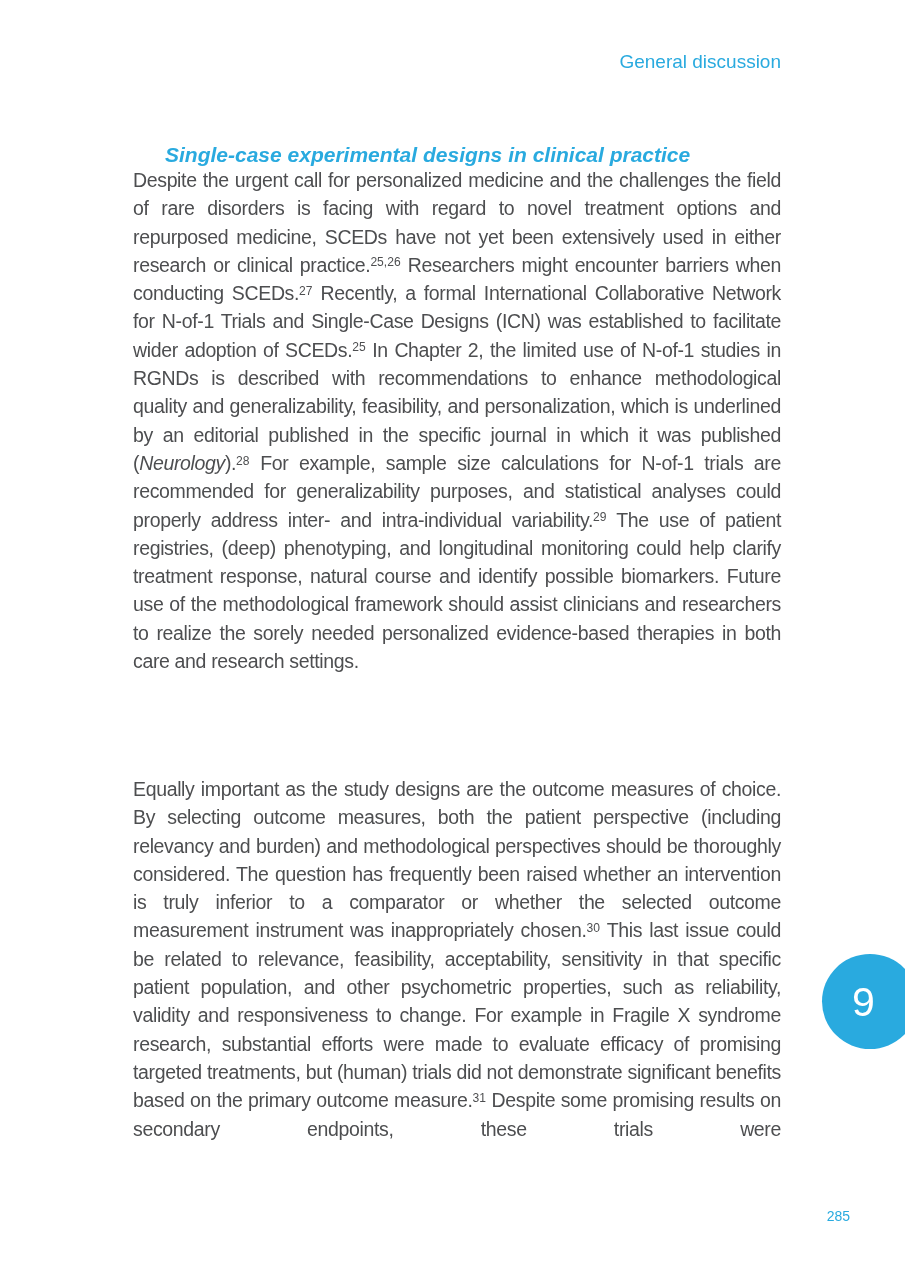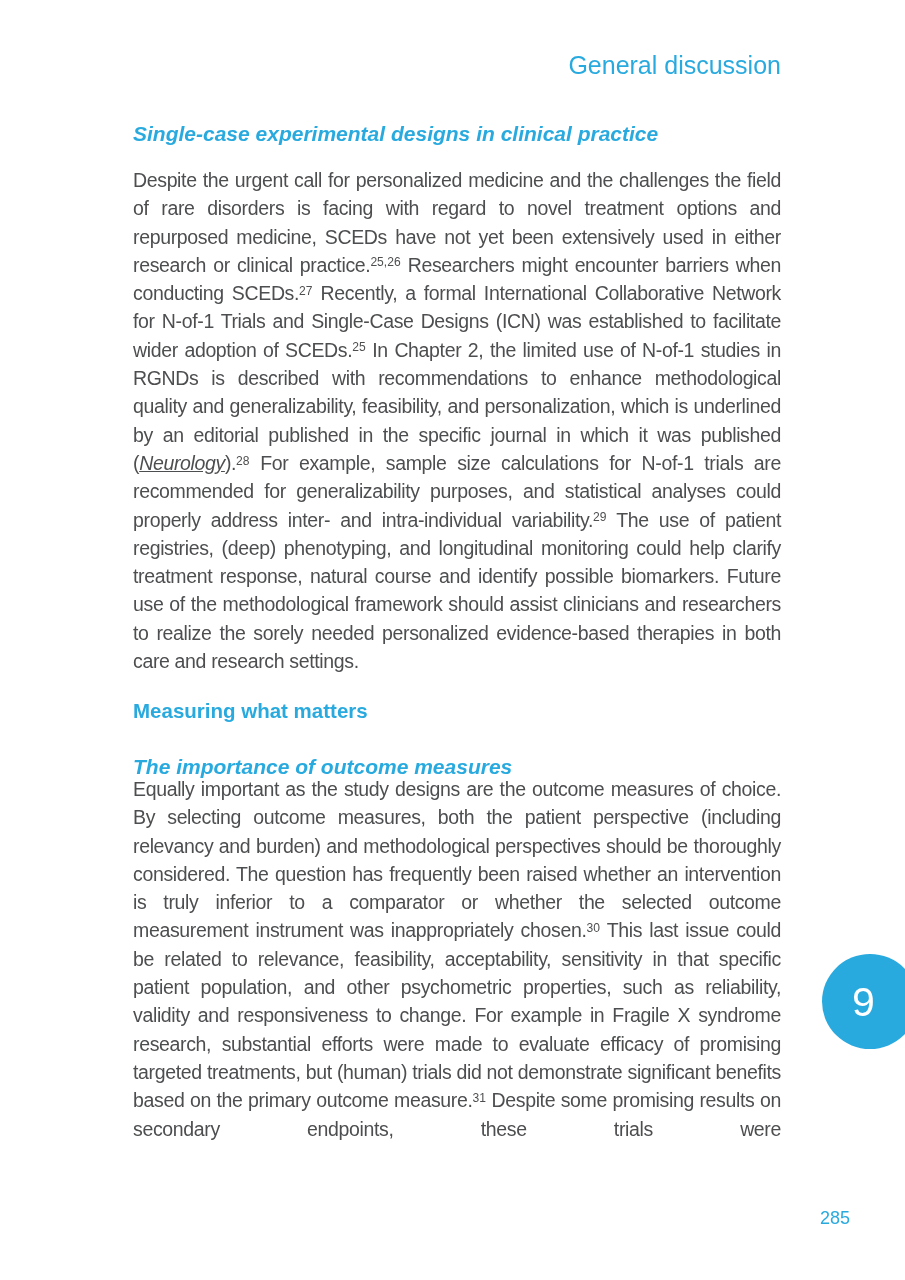--- a/index.html
+++ b/index.html
@@ -13,21 +13,21 @@
     overflow: hidden;
     font-family: "Liberation Sans", sans-serif;
     color: var(--body);
   }
   .running-header {
     position: absolute;
     top: 51px;
     left: 133px;
     width: 648px;
     text-align: right;
-    font-size: 25px;
+    font-size: 19px;
     color: var(--accent);
   }
   .heading-italic {
     position: absolute;
     left: 133px;
     width: 648px;
     font-size: 21px;
     font-weight: bold;
     font-style: italic;
     color: var(--accent);
@@ -53,23 +53,23 @@
   }
   .body-para sup {
     font-size: 0.62em;
     line-height: 0;
     position: relative;
     top: -0.45em;
     vertical-align: baseline;
     letter-spacing: 0;
   }
   .body-para b { font-weight: normal; }
-  .body-para i { font-style: italic; text-decoration: underline; }
+  .body-para i { font-style: italic; }
   #para-sced { top: 166px; }
-  #heading-sced { top: 122px; }
+  #heading-sced { top: 143px; margin-left: 32px; }
   #heading-measuring { top: 699px; }
   #heading-outcome { top: 755px; }
   #para-outcome { top: 775px; text-align-last: justify; }
   .chapter-tab {
     position: absolute;
     left: 822px;
     top: 954px;
     width: 96px;
     height: 95px;
     border-radius: 50%;
@@ -88,38 +88,36 @@
     font-size: 41px;
     font-weight: 500;
     padding-top: 2px;
   }
   .page-number {
     position: absolute;
     top: 1208px;
     left: 133px;
     width: 717px;  
     text-align: right;
-    font-size: 18px;
+    font-size: 14px;
     color: var(--accent);
   }
 </style>
 </head>
 <body>
 
 <div class="page">
 
   <div class="running-header">General discussion</div>
 
   <h2 id="heading-sced" class="heading-italic">Single-case experimental designs in clinical practice</h2>
 
   <p id="para-sced" class="body-para"><span>Despite the urgent call for personalized medicine and the challenges the field of rare disorders is facing with regard to novel treatment options and repurposed medicine, SCEDs have not yet been extensively used in either research or clinical practice.</span><sup>25,26</sup><span> Researchers might encounter barriers when conducting SCEDs.</span><sup>27</sup><span> Recently, a formal International Collaborative Network for N-of-1 Trials and Single-Case Designs (ICN) was established to facilitate wider adoption of SCEDs.</span><sup>25</sup><span> In </span><b>Chapter 2</b><span>, the limited use of N-of-1 studies in RGNDs is described with recommendations to enhance methodological quality and generalizability, feasibility, and personalization, which is underlined by an editorial published in the specific journal in which it was published (</span><i>Neurology</i><span>).</span><sup>28</sup><span> For example, sample size calculations for N-of-1 trials are recommended for generalizability purposes, and statistical analyses could properly address inter- and intra-individual variability.</span><sup>29</sup><span> The use of patient registries, (deep) phenotyping, and longitudinal monitoring could help clarify treatment response, natural course and identify possible biomarkers. Future use of the methodological framework should assist clinicians and researchers to realize the sorely needed personalized evidence-based therapies in both care and research settings.</span></p>
 
-  <h2 id="heading-measuring" class="heading-bold">Measuring what matters</h2>
 
-  <h3 id="heading-outcome" class="heading-italic">The importance of outcome measures</h3>
 
   <p id="para-outcome" class="body-para"><span>Equally important as the study designs are the outcome measures of choice. By selecting outcome measures, both the patient perspective (including relevancy and burden) and methodological perspectives should be thoroughly considered. The question has frequently been raised whether an intervention is truly inferior to a comparator or whether the selected outcome measurement instrument was inappropriately chosen.</span><sup>30</sup><span> This last issue could be related to relevance, feasibility, acceptability, sensitivity in that specific patient population, and other psychometric properties, such as reliability, validity and responsiveness to change. For example in Fragile X syndrome research, substantial efforts were made to evaluate efficacy of promising targeted treatments, but (human) trials did not demonstrate significant benefits based on the primary outcome measure.</span><sup>31</sup><span> Despite some promising results on secondary endpoints, these trials were</span></p>
 
   <div class="chapter-tab">
     <span class="digit">9</span>
   </div>
 
   <div class="page-number">285</div>
 
 </div>

